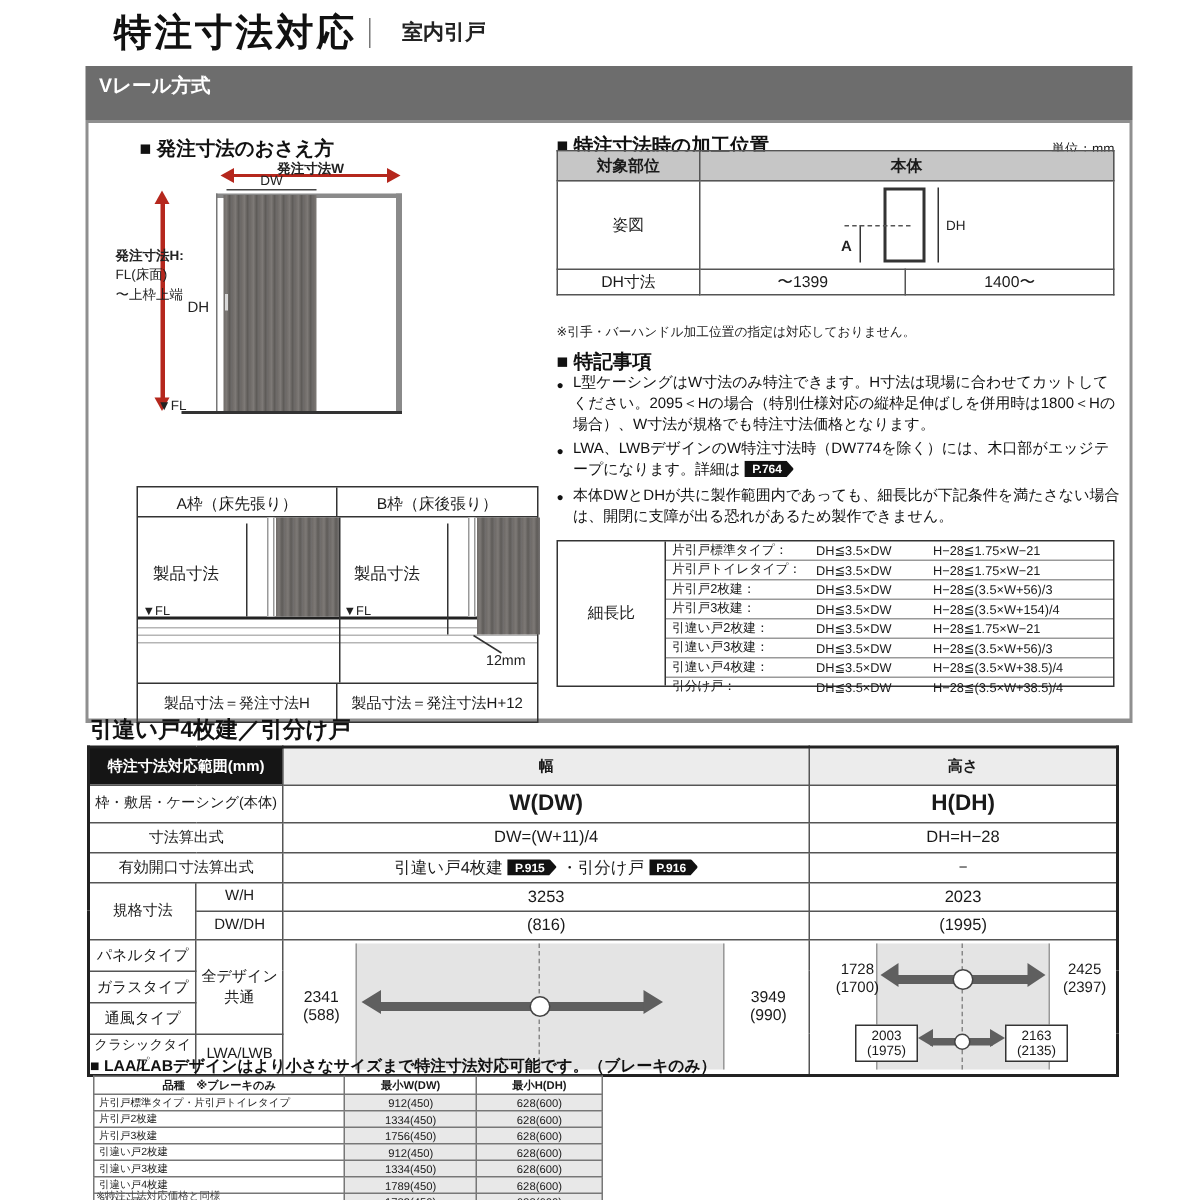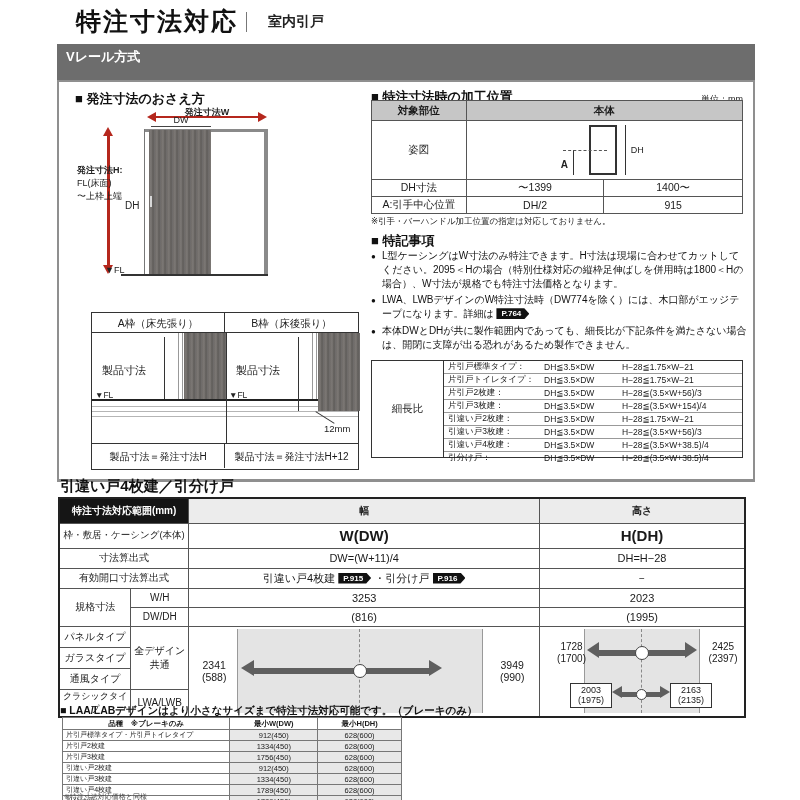--- a/index.html
+++ b/index.html
@@ -17,21 +17,21 @@
   .vrail-box { position:relative; height:402px; border:2px solid #8f8f8f; border-bottom-width:3px; background:#fff; }
   .sec-head { font-size:13px; font-weight:bold; color:#111; }
 
   
   .diag { left:18px; top:26px; width:275px; height:195px; }
   .red { background:#b5271d; }
   .wood { background:repeating-linear-gradient(90deg,#6f6b68 0px,#7d7976 2px,#5f5c59 4px,#747170 6px); }
   .dimtext { font-size:9px; color:#222; }
 
   
-  .abbox { left:32px; top:230px; width:268px; height:158px; border:1.5px solid #333; }
+  .abbox { left:32px; top:242px; width:268px; height:158px; border:1.5px solid #333; }
   .ab-h { height:20px; border-bottom:1px solid #333; display:flex; }
   .ab-h div { width:50%; text-align:center; font-size:10.5px; padding-top:4px; }
   .ab-body { position:relative; height:110px; }
   .ab-cap { height:25px; border-top:1.5px solid #333; display:flex; }
   .ab-cap div { width:50%; text-align:center; font-size:10px; padding-top:6px; }
   .vdiv { position:absolute; left:134px; top:0; bottom:0; width:1px; background:#333; }
 
   
   .mtable { left:312px; top:18px; width:372px; border-collapse:collapse; }
   .mtable td { border:1px solid #555; font-size:10.5px; text-align:center; }
@@ -79,21 +79,21 @@
 <body>
 
 <div class="abs page-title">特注寸法対応</div>
 <div class="abs title-divider"></div>
 <div class="abs page-subtitle">室内引戸</div>
 
 <div class="abs vrail">
   <div class="vrail-bar">Vレール方式</div>
   <div class="vrail-box">
 
-    <div class="abs sec-head" style="left:16px;top:8px;">■ 発注寸法のおさえ方</div>
+    <div class="abs sec-head" style="left:34px;top:8px;">■ 発注寸法のおさえ方</div>
 
     <div class="abs diag">
 
       <div class="abs" style="left:70px;top:4px;width:120px;height:10px;">
         <div class="abs red" style="left:5px;right:5px;top:4px;height:2px;"></div>
         <div class="abs" style="left:0;top:0;border:5px solid transparent;border-right:9px solid #b5271d;border-left:0;"></div>
         <div class="abs" style="right:0;top:0;border:5px solid transparent;border-left:9px solid #b5271d;border-right:0;"></div>
       </div>
       <div class="abs dimtext" style="left:70px;top:-2px;width:120px;text-align:center;font-weight:bold;">発注寸法W</div>
 
@@ -181,25 +181,20 @@
             <div class="abs" style="left:106px;top:29px;width:1px;height:25px;background:#333;"></div>
             <div class="abs dimtext" style="left:94px;top:38px;font-weight:bold;font-size:10px;">A</div>
             <div class="abs" style="left:96px;top:29px;width:44px;height:0;border-top:1px dashed #555;"></div>
           </div>
         </td>
       </tr>
       <tr>
         <td style="height:17px;">DH寸法</td>
         <td>〜1399</td>
         <td>1400〜</td>
-      </tr>
-      <tr>
-        <td style="height:17px;">A:引手中心位置</td>
-        <td>DH/2</td>
-        <td>915</td>
       </tr>
     </tbody>
       </table>
     <div class="abs smallnote" style="left:312px;top:134px;">※引手・バーハンドル加工位置の指定は対応しておりません。</div>
 
     <div class="abs sec-head" style="left:312px;top:150px;">■ 特記事項</div>
     <div class="abs" style="left:312px;top:167px;width:376px;">
       <div class="bullet-item">
         <span class="bullet-mark">●</span>
         <span>L型ケーシングはW寸法のみ特注できます。H寸法は現場に合わせてカットしてください。2095＜Hの場合（特別仕様対応の縦枠足伸ばしを併用時は1800＜Hの場合）、W寸法が規格でも特注寸法価格となります。</span>

